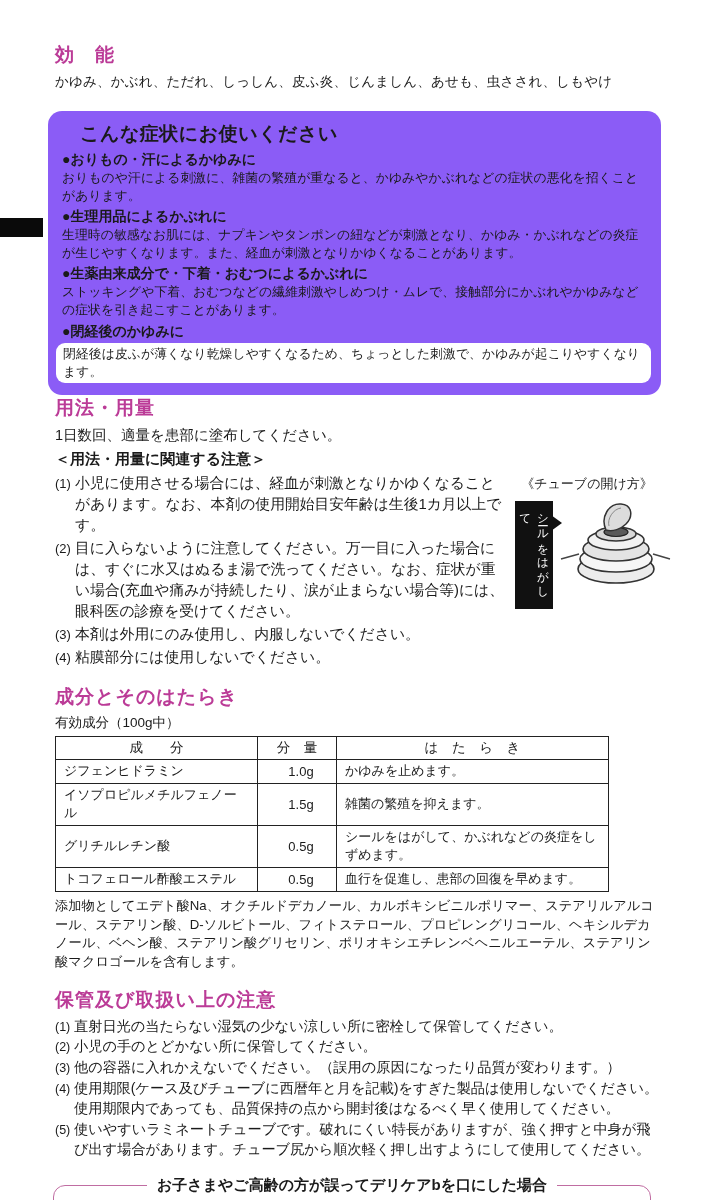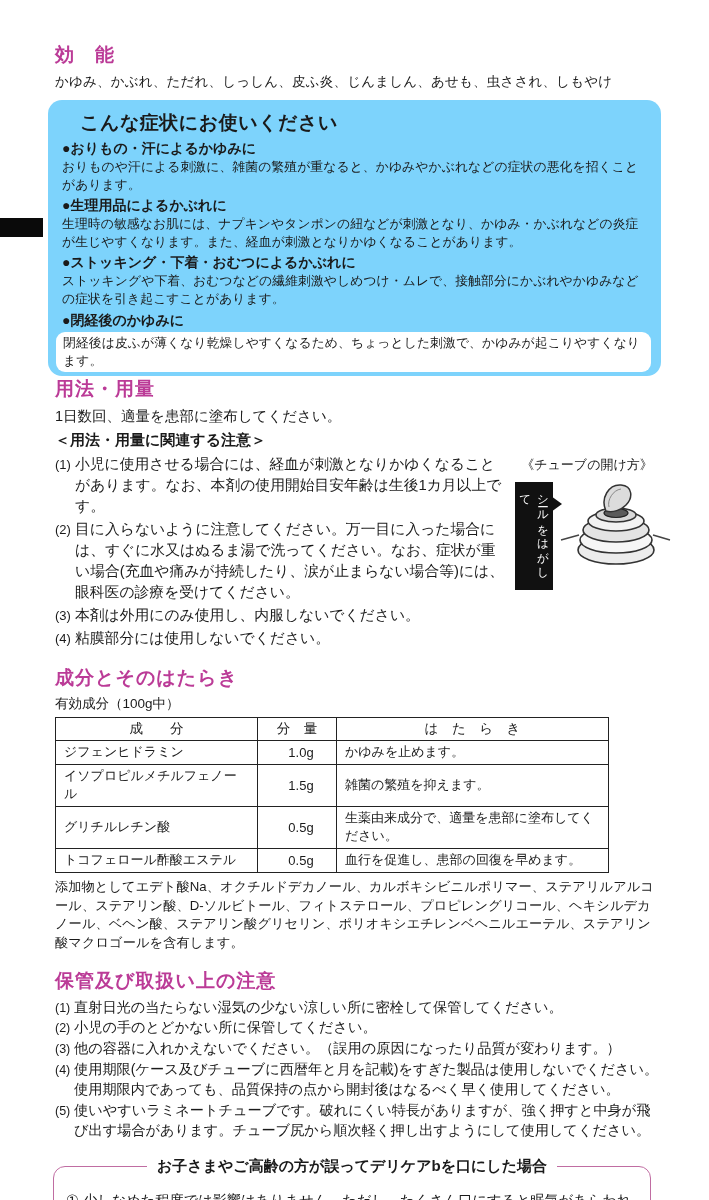--- a/index.html
+++ b/index.html
@@ -12,23 +12,23 @@
     overflow:hidden;
     box-sizing:border-box;
     padding:42px 48px 0 55px;
   }
   .regmark{position:absolute;left:0;top:218px;width:43px;height:19px;background:#0a0a0a;}
   h2.sec{margin:0;color:#bb3b97;font-size:19px;font-weight:bold;letter-spacing:1px;}
   .symptoms{font-size:13.5px;margin-top:5px;letter-spacing:0.2px;}
 
   
   .usagebox{
-    background:#7dd3fc;border-radius:14px;
-    margin:9px 0 0 -7px;width:613px;
-    padding:8px 16px 4px 14px;box-sizing:border-box;
+    background:#8b5cf6;border-radius:14px;
+    margin:20px 0 0 -7px;width:613px;
+    padding:8px 16px 12px 14px;box-sizing:border-box;
   }
   .usagebox .title{font-size:19px;font-weight:bold;margin:2px 0 3px 18px;letter-spacing:0.5px;}
   .uitem .head{font-size:14px;font-weight:bold;line-height:1.35;margin-top:2px;}
   .uitem .body{font-size:12.8px;line-height:1.42;letter-spacing:0.1px;}
   .uitem .body.white-band{background:#fff;border-radius:9px;padding:2px 7px;margin:2px -6px 0 -6px;}
 
   
   .dosage{}
   .dosage .apply{font-size:14.5px;margin-top:5px;}
   .dosage .notehead{font-size:15px;font-weight:bold;margin-top:5px;}
@@ -95,21 +95,21 @@
     <div class="title">こんな症状にお使いください</div>
     <div class="uitem">
       <div class="head">●おりもの・汗によるかゆみに</div>
       <div class="body">おりものや汗による刺激に、雑菌の繁殖が重なると、かゆみやかぶれなどの症状の悪化を招くことがあります。</div>
     </div>
     <div class="uitem">
       <div class="head">●生理用品によるかぶれに</div>
       <div class="body">生理時の敏感なお肌には、ナプキンやタンポンの紐などが刺激となり、かゆみ・かぶれなどの炎症が生じやすくなります。また、経血が刺激となりかゆくなることがあります。</div>
     </div>
     <div class="uitem">
-      <div class="head">●ストッキング・下着・おむつによるかぶれに</div>
+      <div class="head">●生薬由来成分で・下着・おむつによるかぶれに</div>
       <div class="body">ストッキングや下着、おむつなどの繊維刺激やしめつけ・ムレで、接触部分にかぶれやかゆみなどの症状を引き起こすことがあります。</div>
     </div>
     <div class="uitem">
       <div class="head">●閉経後のかゆみに</div>
       <div class="body white-band">閉経後は皮ふが薄くなり乾燥しやすくなるため、ちょっとした刺激で、かゆみが起こりやすくなります。</div>
     </div>
   </div>
 
   <div class="dosage">
     <h2 class="sec">用法・用量</h2>
@@ -174,21 +174,21 @@
           <td>かゆみを止めます。</td>
         </tr>
         <tr>
           <td>イソプロピルメチルフェノール</td>
           <td class="qty">1.5g</td>
           <td>雑菌の繁殖を抑えます。</td>
         </tr>
         <tr>
           <td>グリチルレチン酸</td>
           <td class="qty">0.5g</td>
-          <td>生薬由来成分で、適量を患部に塗布してください。</td>
+          <td>シールをはがして、かぶれなどの炎症をしずめます。</td>
         </tr>
         <tr>
           <td>トコフェロール酢酸エステル</td>
           <td class="qty">0.5g</td>
           <td>血行を促進し、患部の回復を早めます。</td>
         </tr>
       </tbody>
     </table>
     <div class="additives">添加物としてエデト酸Na、オクチルドデカノール、カルボキシビニルポリマー、ステアリルアルコール、ステアリン酸、D-ソルビトール、フィトステロール、プロピレングリコール、ヘキシルデカノール、ベヘン酸、ステアリン酸グリセリン、ポリオキシエチレンベヘニルエーテル、ステアリン酸マクロゴールを含有します。</div>
   </div>

